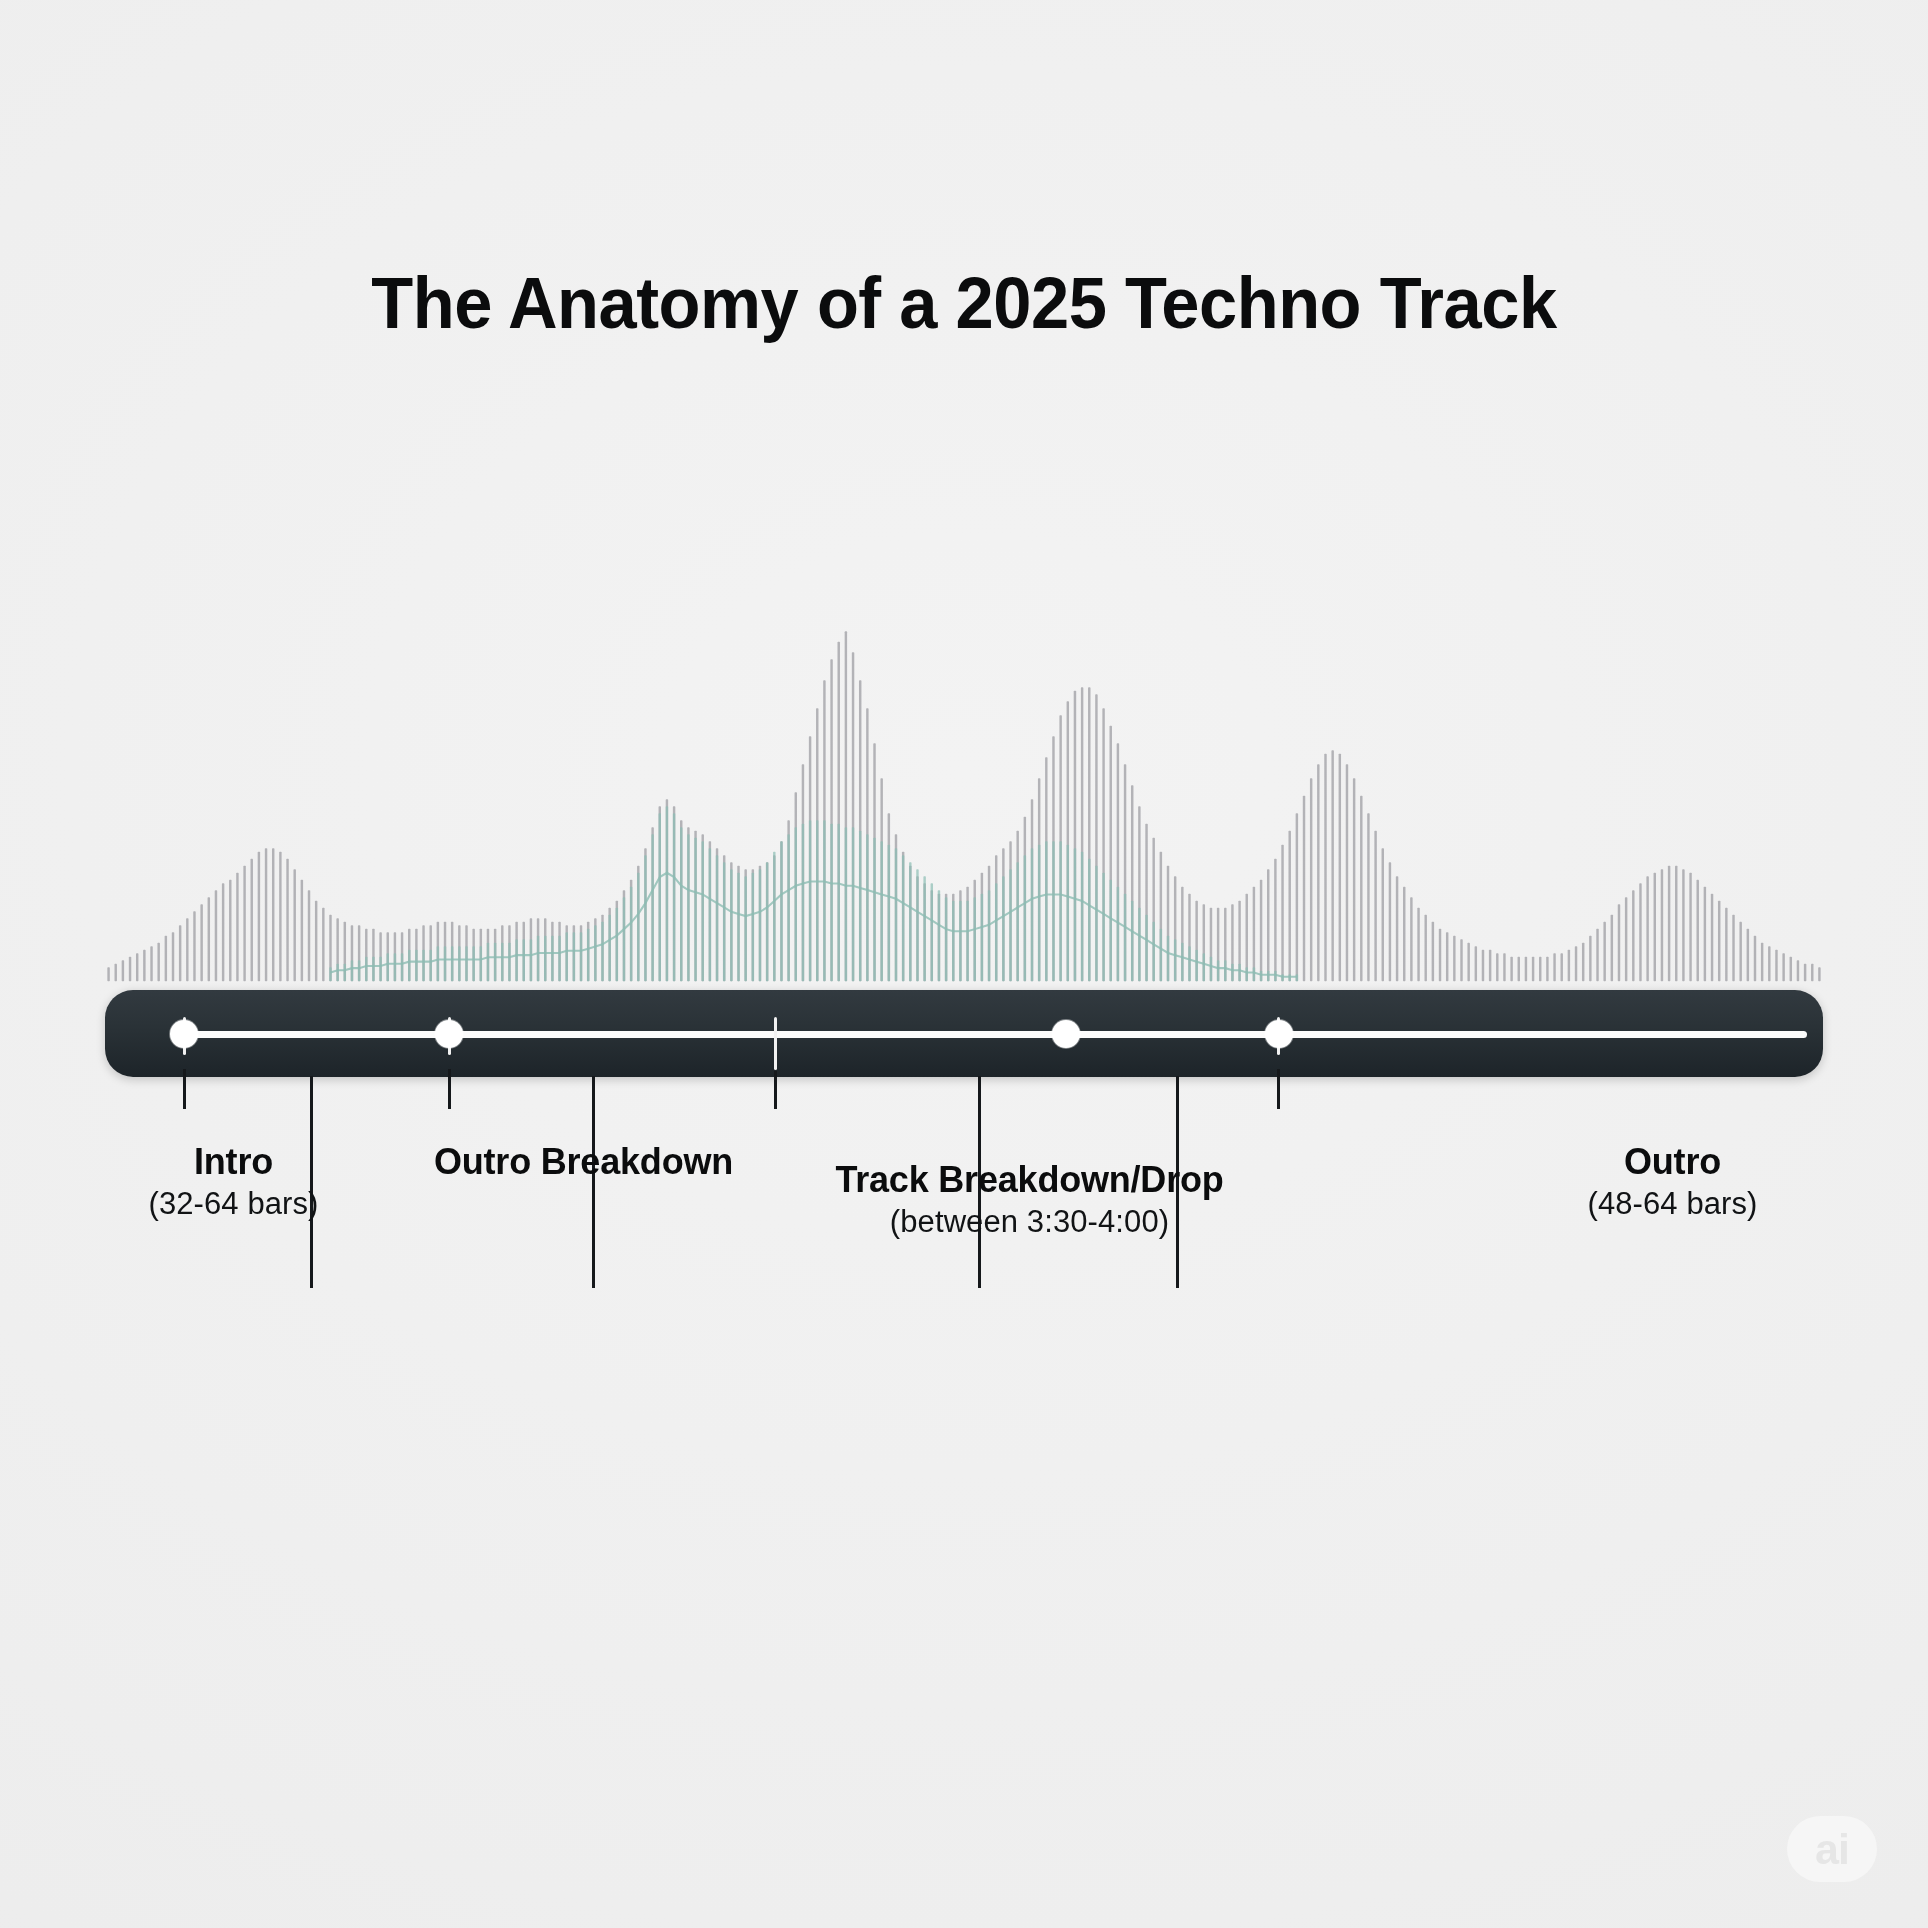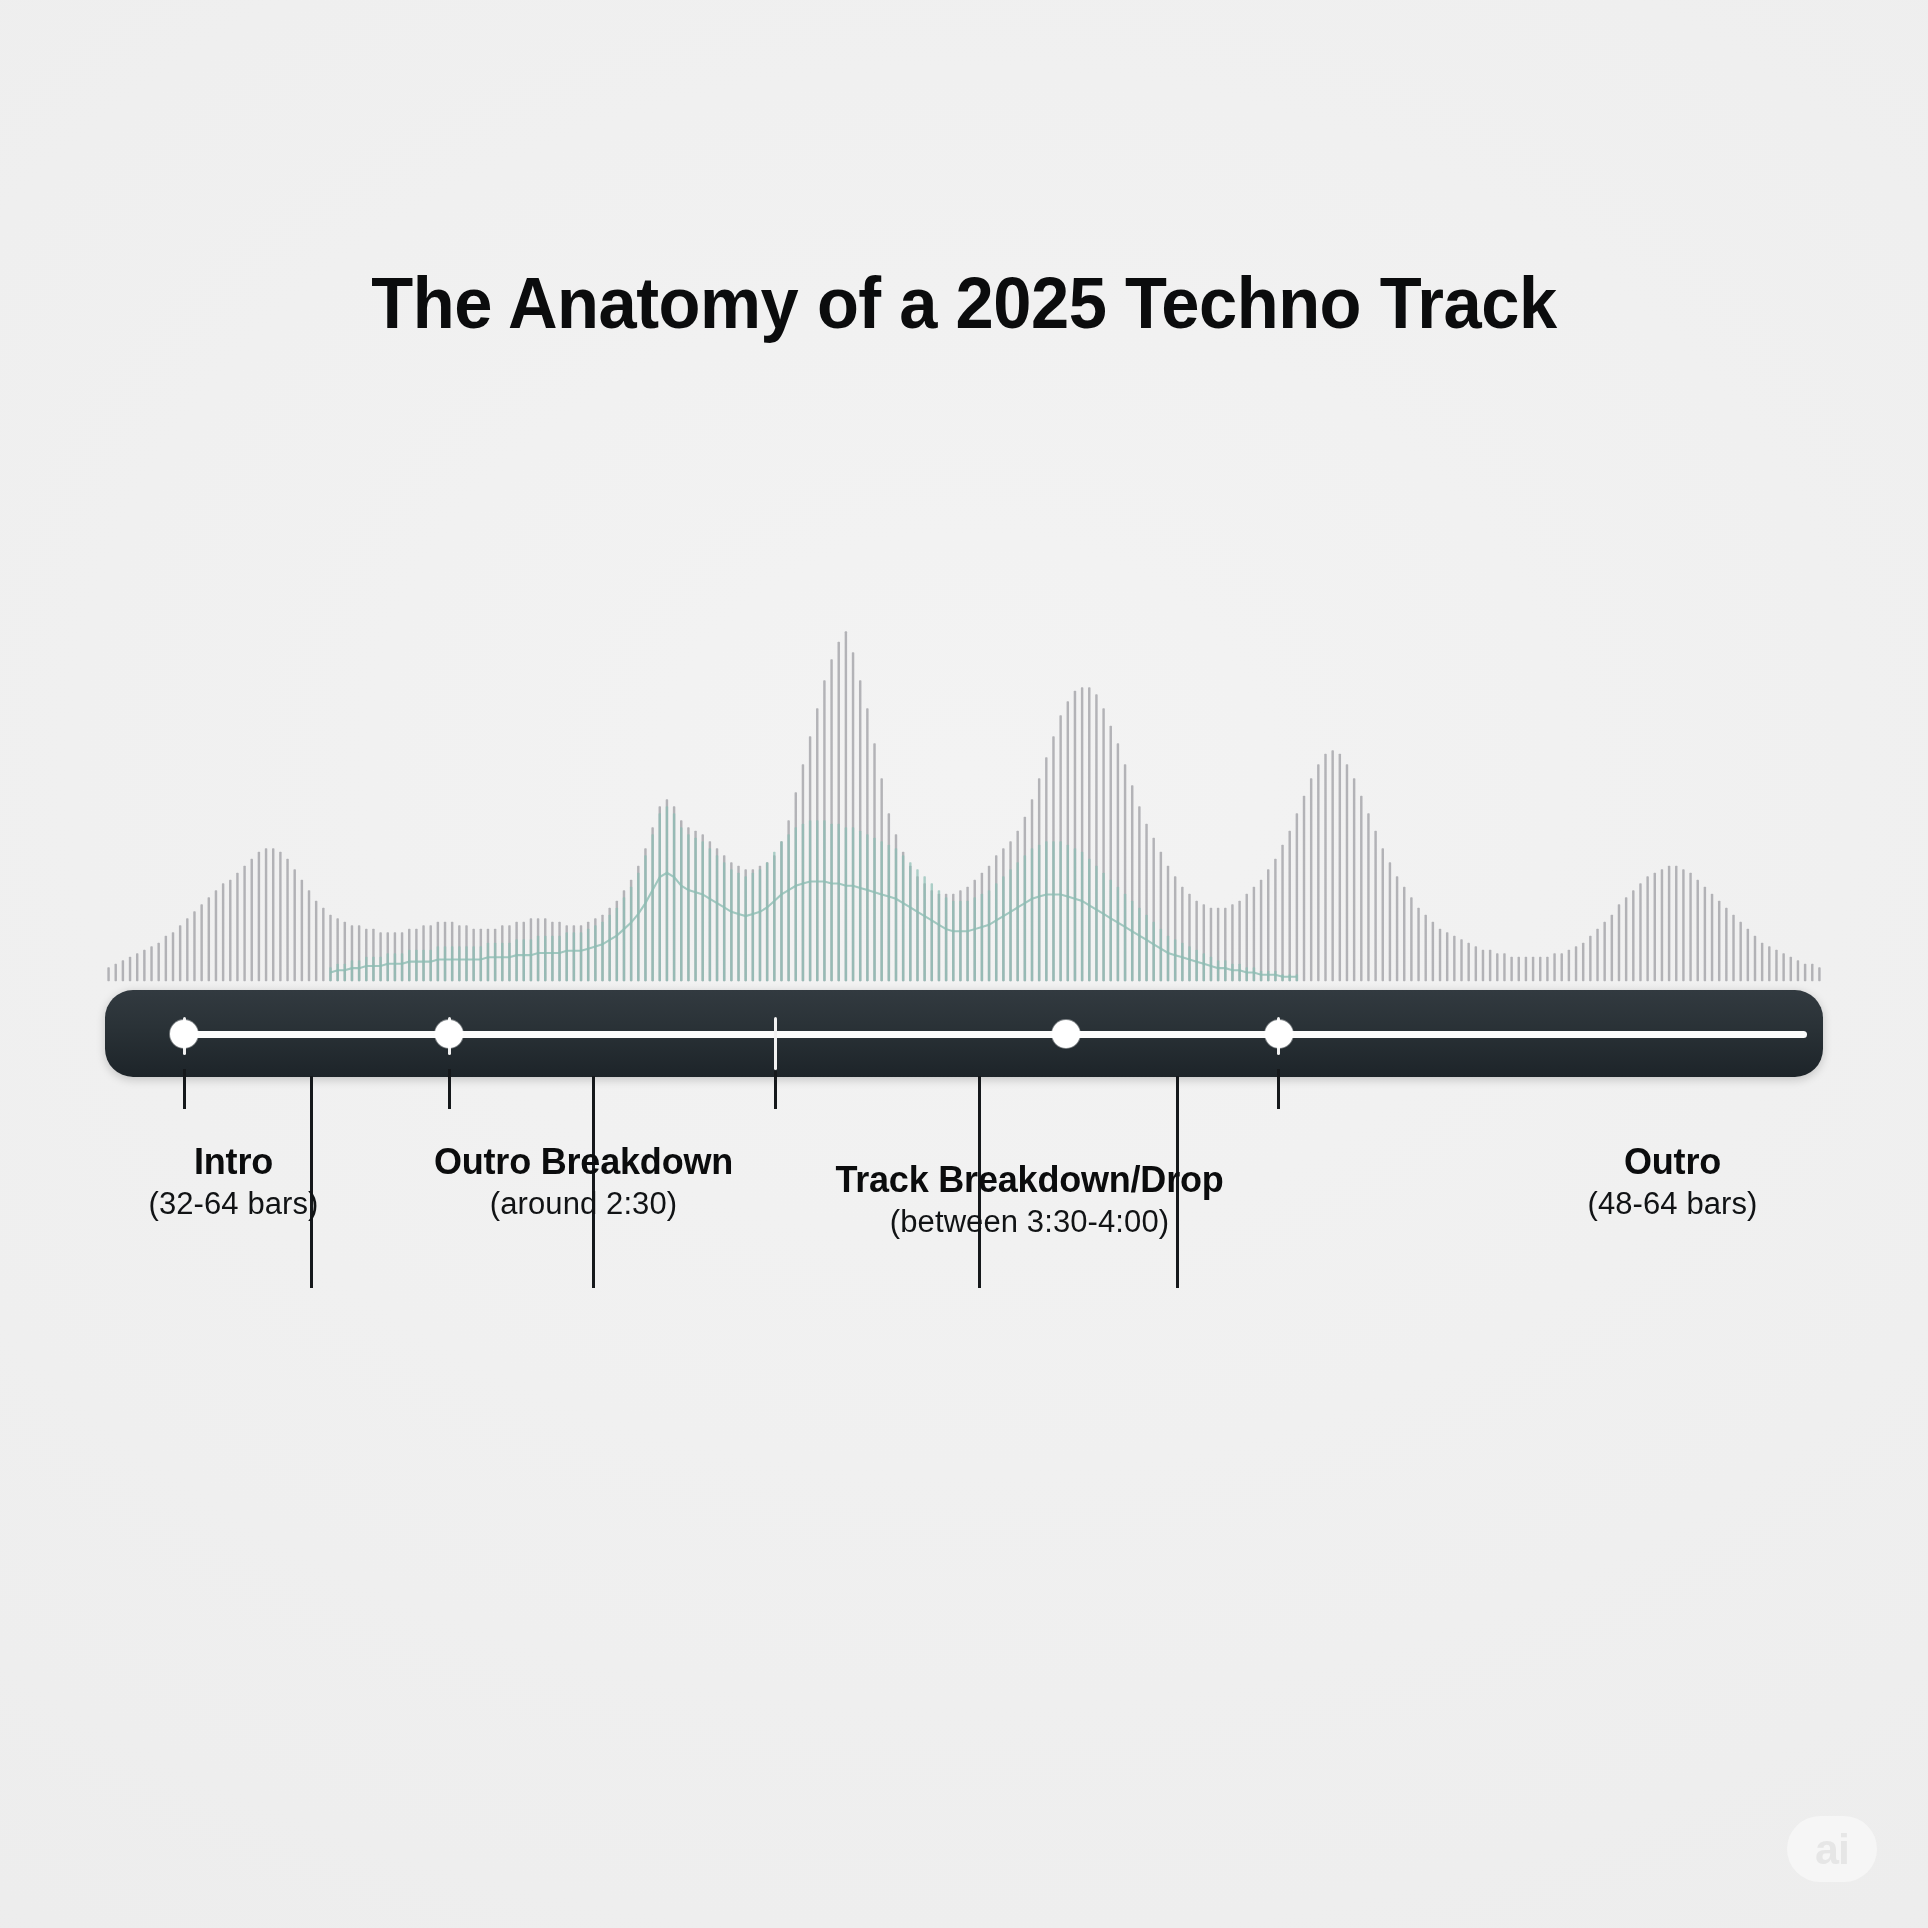--- a/index.html
+++ b/index.html
@@ -548,21 +548,20 @@
     <div class="divider" style="left: 1176px; top: 1076px; height: 212px;"></div>
   </div>
 
 <div id="labels">
     <div class="section-label" style="left: -143px; top: 1142px; width: 753px;">
       <div class="sl-title">Intro</div>
       <div class="sl-sub">(32-64 bars)</div>
     </div>
     <div class="section-label" style="left: 207px; top: 1142px; width: 753px;">
       <div class="sl-title">Outro Breakdown</div>
-      <div class="sl-sub">(around 2:30)</div>
     </div>
     <div class="section-label" style="left: 653px; top: 1160px; width: 753px;">
       <div class="sl-title">Track Breakdown/Drop</div>
       <div class="sl-sub">(between 3:30-4:00)</div>
     </div>
     <div class="section-label" style="left: 1296px; top: 1142px; width: 753px;">
       <div class="sl-title">Outro</div>
       <div class="sl-sub">(48-64 bars)</div>
     </div>
   </div>

